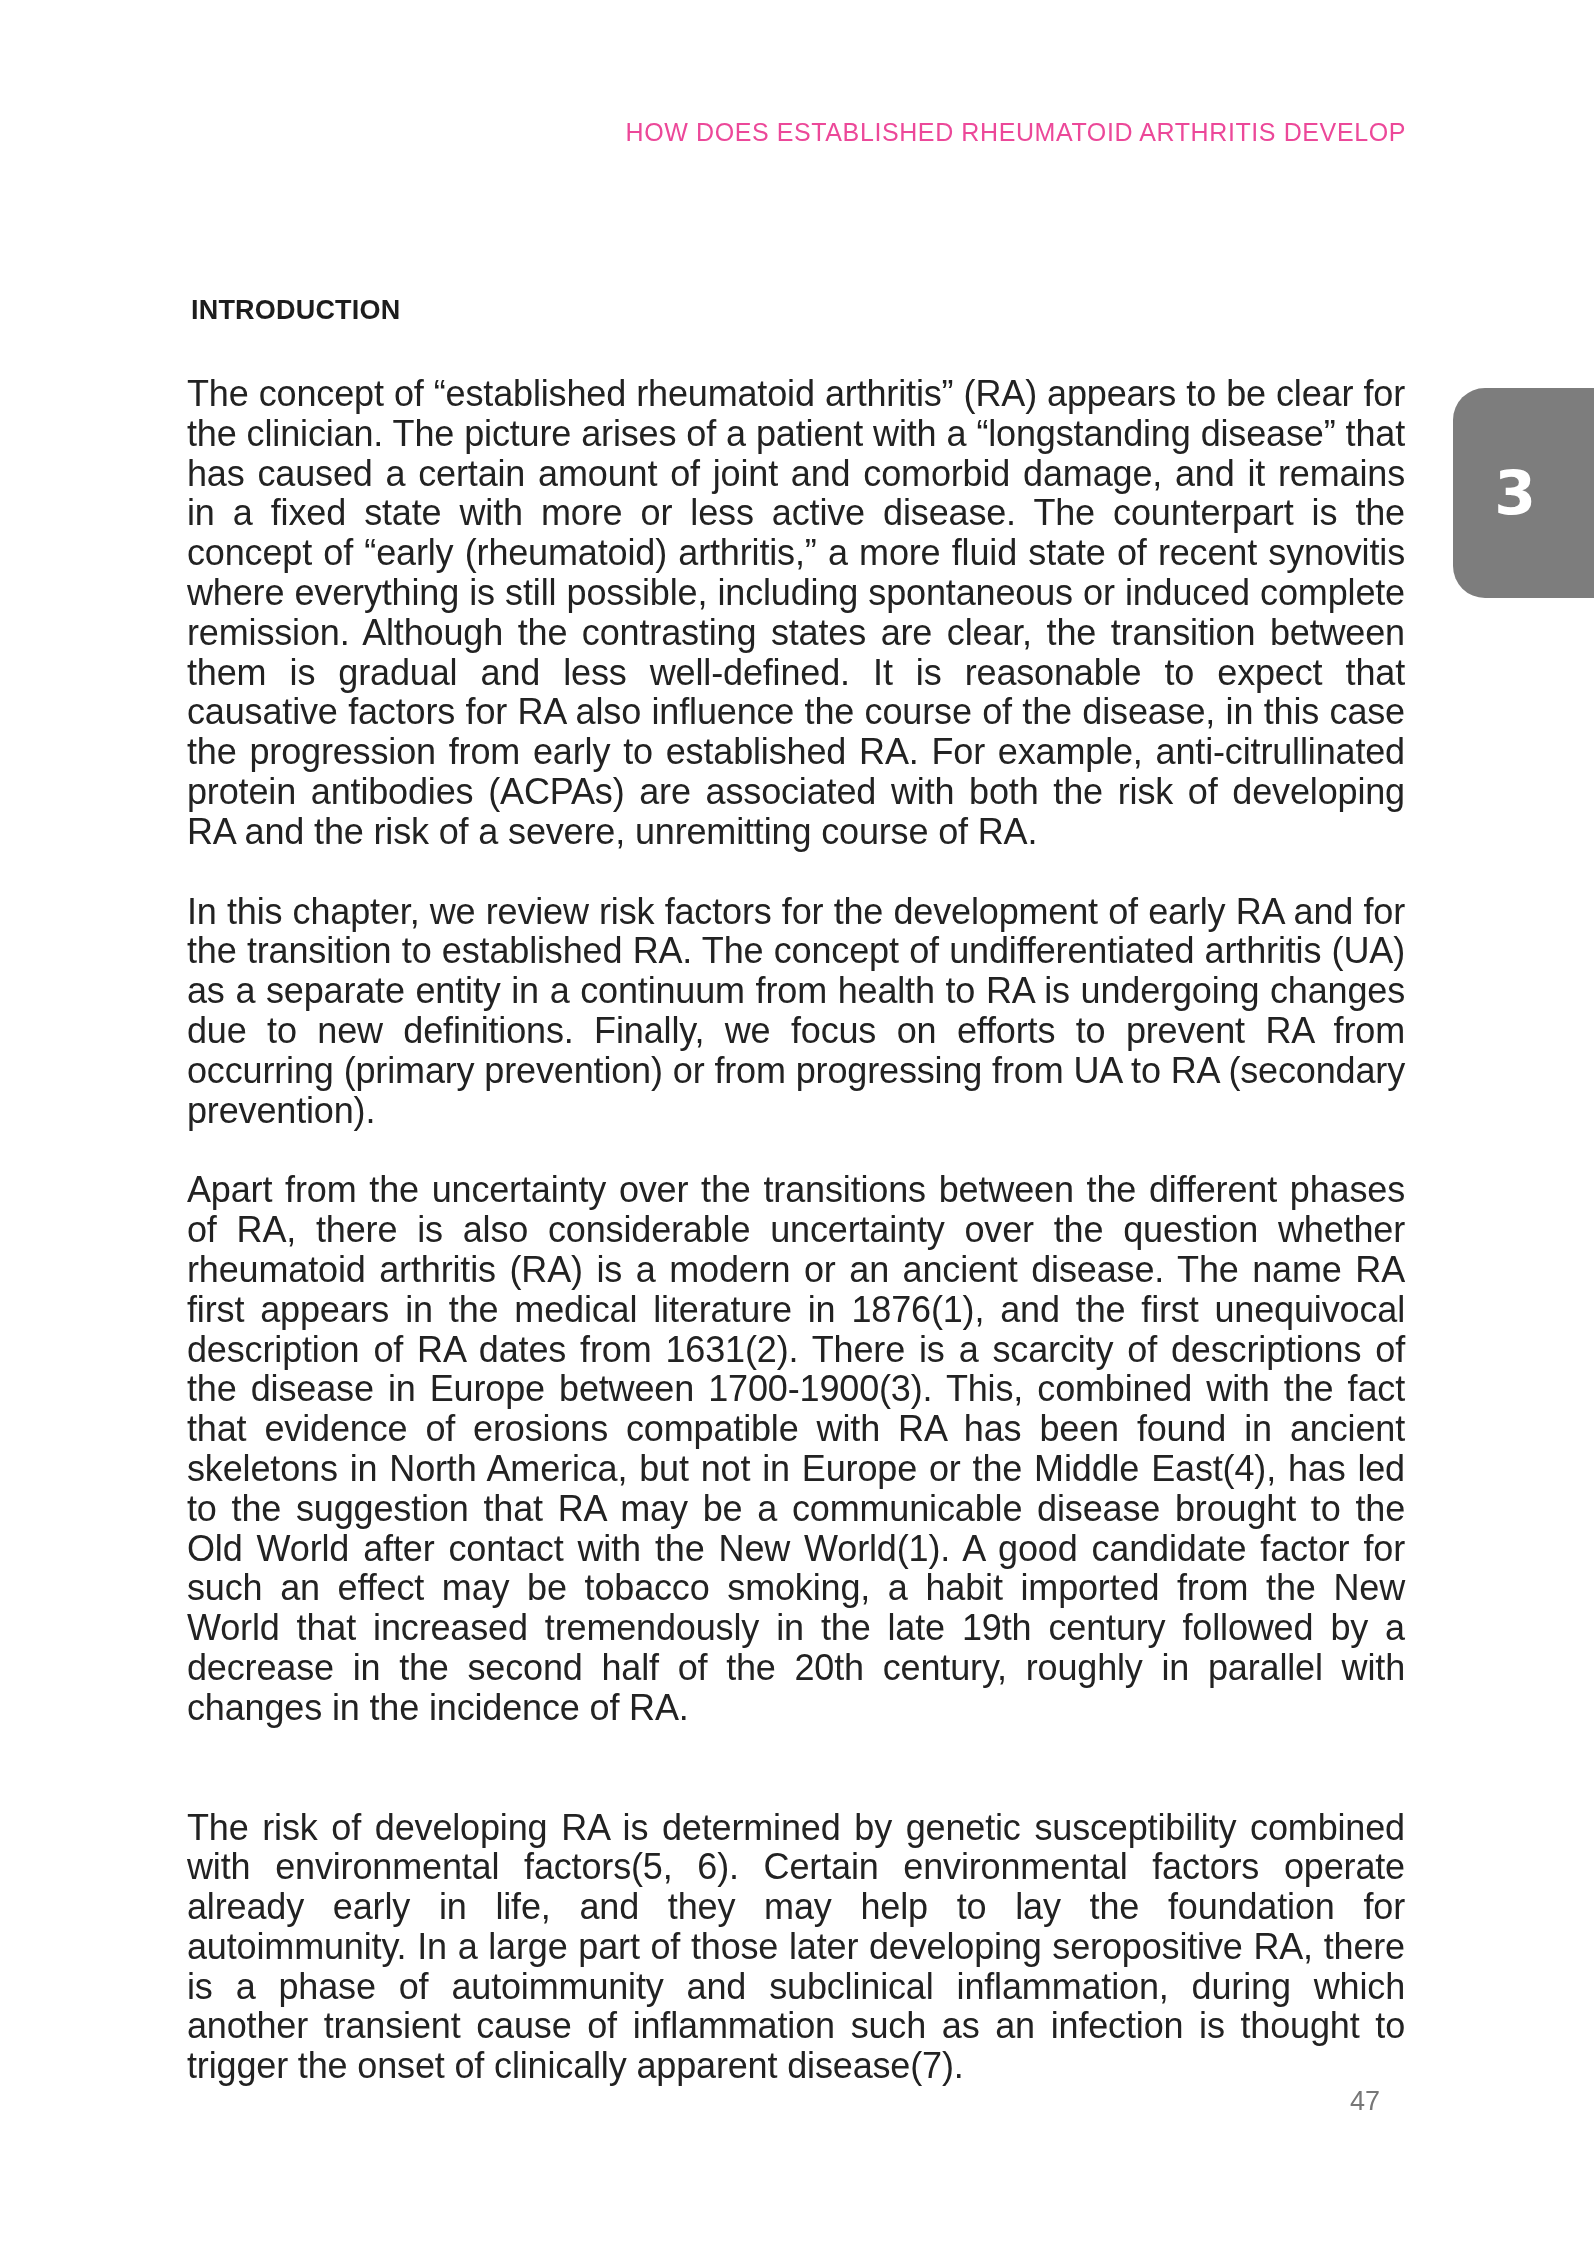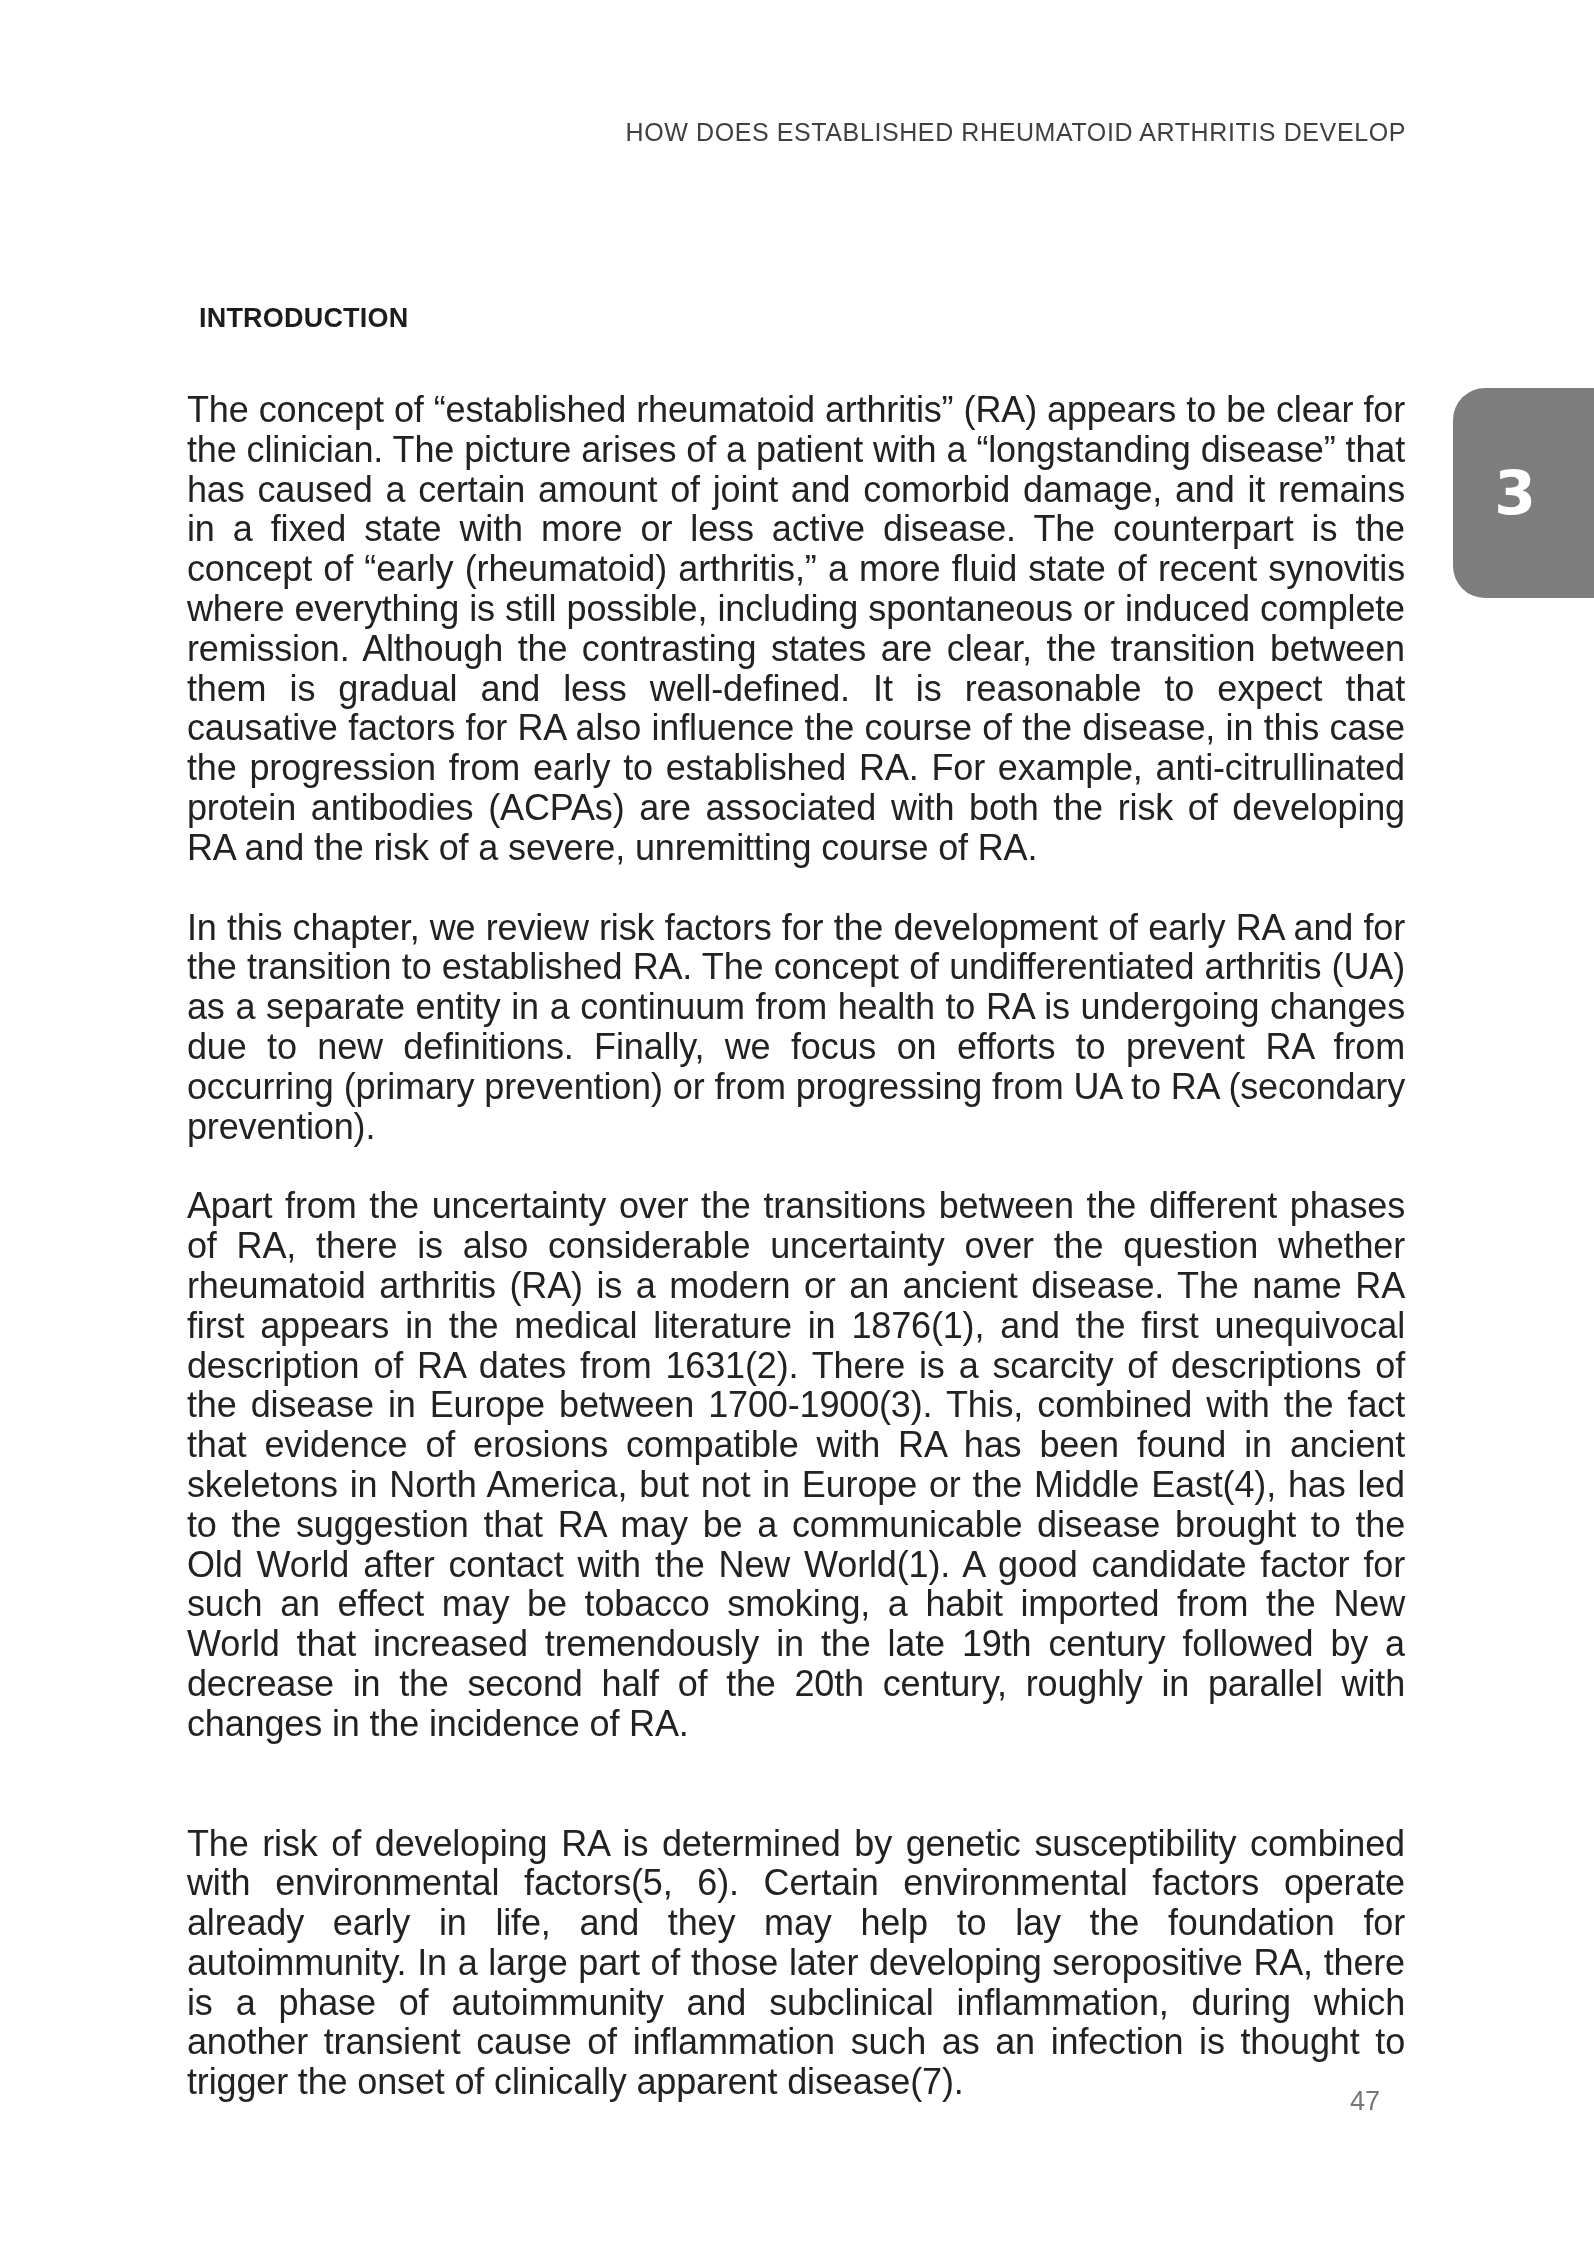--- a/index.html
+++ b/index.html
@@ -1,28 +1,28 @@
 <!DOCTYPE html>
 <html><head>
 <meta charset="utf-8">
 <style>
   html, body { margin: 0; padding: 0; background: #ffffff; }
   body { width: 1594px; height: 2250px; position: relative; overflow: hidden; }
   .page { position: absolute; left: 0; top: 0; width: 1594px; height: 2250px; background: #fff; }
   .running-header {
     position: absolute; left: 560px; top: 118px; width: 846px; text-align: right;
     font-family: "Liberation Sans", sans-serif; font-size: 25px; letter-spacing: 0.6px;
-    color: #404040; white-space: nowrap;
+    color: #ec4899; white-space: nowrap;
   }
   .content {
     position: absolute; left: 187px; top: 286px; width: 1218px;
     font-family: "Liberation Sans", sans-serif; color: #222222;
   }
   h2.section {
-    margin: 12px; font-size: 27px; font-weight: bold; line-height: 40px; letter-spacing: 0.2px;
+    margin: 4px; font-size: 27px; font-weight: bold; line-height: 40px; letter-spacing: 0.2px;
     color: #1d1d1d;
   }
   p.para {
     margin: 0; font-size: 36px; line-height: 39.8px; text-align: justify;
     letter-spacing: -0.15px; word-spacing: 0px;
   }
   .gap-head { height: 40px; }
   .gap-para { height: 40px; }
   .chapter-tab {
     position: absolute; left: 1453px; top: 388px; width: 160px; height: 210px;

